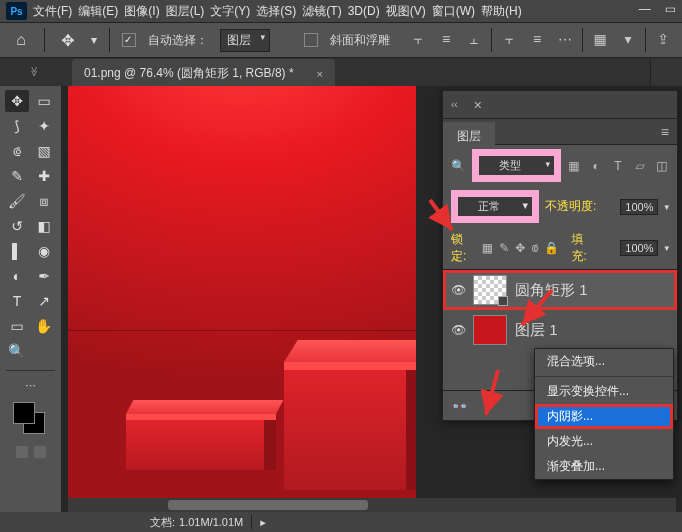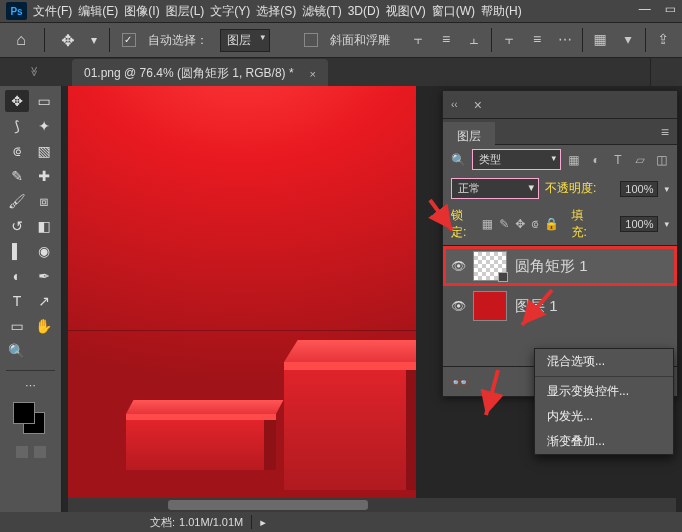--- a/index.html
+++ b/index.html
@@ -17,21 +17,21 @@
 .chk { width: 14px; height: 14px; border: 1px solid #888; display: inline-block; vertical-align: middle; }
 .chk.on::after { content: "✓"; color: #eee; font-size: 10px; position: relative; top: -2px; left: 1px; }
 .dropdown { background: #3a3a3a; border: 1px solid #222; padding: 2px 18px 2px 6px; position: relative; font-size: 12px; }
 .dropdown::after { content: "▾"; position: absolute; right: 4px; top: 2px; font-size: 9px; }
 .opt-right { margin-left: auto; display: flex; gap: 6px; padding-right: 8px; }
 .smicon { width: 22px; height: 22px; color: #c8c8c8; display: flex; align-items: center; justify-content: center; font-size: 14px; }
 .vsep { width: 1px; height: 24px; background: #222; }
 
 
 .tabbar { height: 28px; background: #323232; display: flex; align-items: flex-end; padding-left: 72px; }
-.doctab { background: #454545; color: #ddd; padding: 6px 12px 4px; font-size: 12px; display: flex; align-items: center; gap: 16px; border-top-left-radius: 4px; border-top-right-radius: 4px; }
+.doctab { background: #454545; color: #ddd; padding: 6px 12px 4px; font-size: 12px; display: flex; align-items: center; gap: 23px; border-top-left-radius: 4px; border-top-right-radius: 4px; }
 .doctab .x { font-size: 11px; color: #bbb; }
 .tabbar-dock { position: absolute; left: 6px; top: 62px; width: 56px; height: 18px; display: flex; align-items: center; justify-content: center; }
 .tabbar-dock::before { content: "≫"; color: #888; transform: rotate(90deg); font-size: 10px; }
 
 
 .main { position: absolute; top: 86px; left: 0; right: 0; bottom: 20px; display: flex; }
 .toolcol { width: 62px; background: #535353; border-right: 1px solid #222; display: flex; flex-direction: column; align-items: center; padding-top: 4px; gap: 2px; }
 .toolgrid { display: grid; grid-template-columns: 24px 24px; gap: 3px; }
 .tool { width: 24px; height: 22px; display: flex; align-items: center; justify-content: center; color: #ddd; font-size: 14px; border-radius: 2px; }
 .tool.active { background: #2b2b2b; }
@@ -57,21 +57,21 @@
 .canvas-scroll-thumb { position: absolute; left: 100px; width: 200px; top: 2px; bottom: 2px; background: #6a6a6a; border-radius: 3px; }
 
 
 .layerspanel { position: absolute; top: 90px; right: 4px; width: 236px; background: #535353; border: 1px solid #222; box-shadow: 0 2px 8px rgba(0,0,0,.5); z-index: 10; }
 .panel-head { height: 28px; background: #434343; display: flex; align-items: center; border-bottom: 1px solid #222; }
 .panel-head .tab { background: #535353; padding: 6px 14px 4px; font-size: 12px; position: relative; top: 4px; }
 .panel-head .menu { margin-left: auto; padding: 0 8px; color: #bbb; font-size: 14px; }
 .panel-head .dbl { padding-right: 8px; color: #bbb; font-size: 10px; }
 .panel-row { display: flex; align-items: center; padding: 4px 8px; gap: 6px; font-size: 12px; }
 .panel-row .label { color: #fde047; }
-.panel-row select, .panel-row .dd { background: #3a3a3a; border: 1px solid #f9a8d4; color: #ddd; font-size: 11px; padding: 2px 6px; }
+.panel-row select, .panel-row .dd { background: #3a3a3a; border: 7px solid #f9a8d4; color: #ddd; font-size: 11px; padding: 2px 20px; }
 .panel-row .grow { flex: 1; }
 .lyr-type { width: 96px; position: relative; }
 .lyr-type::after { content: "▾"; position: absolute; right: 4px; top: 3px; font-size: 9px; }
 .filter-icons { display: flex; gap: 8px; color: #bbb; font-size: 12px; }
 .filter-icons span { width: 14px; text-align: center; }
 .lock-row .icn { color: #bbb; font-size: 12px; }
 .pct { background: #3a3a3a; border: 1px solid #222; padding: 1px 4px; font-size: 11px; margin-left: 18px; }
 
 .layerlist { border-top: 1px solid #222; }
 .layer { display: flex; align-items: center; height: 40px; padding: 0 8px; gap: 8px; }
@@ -285,20 +285,21 @@
     <span>▣</span>
     <span>⊞</span>
     <span>🗑</span>
   </div>
 </div>
 
 <div class="fxmenu">
   <div class="mi">混合选项...</div>
   <div class="sep"></div>
   <div class="mi">显示变换控件...</div>
+  <div class="mi hi">内阴影...</div>
   <div class="mi">内发光...</div>
   <div class="mi">渐变叠加...</div>
 
 </div>
 
 <svg class="arrow" style="left:0;top:0;width:682px;height:532px">
   <defs>
       <marker id="ah" markerWidth="8" markerHeight="8" refX="6" refY="3" orient="auto">
         <path d="M0,0 L6,3 L0,6 Z" fill="#e53030"></path>
       </marker>

